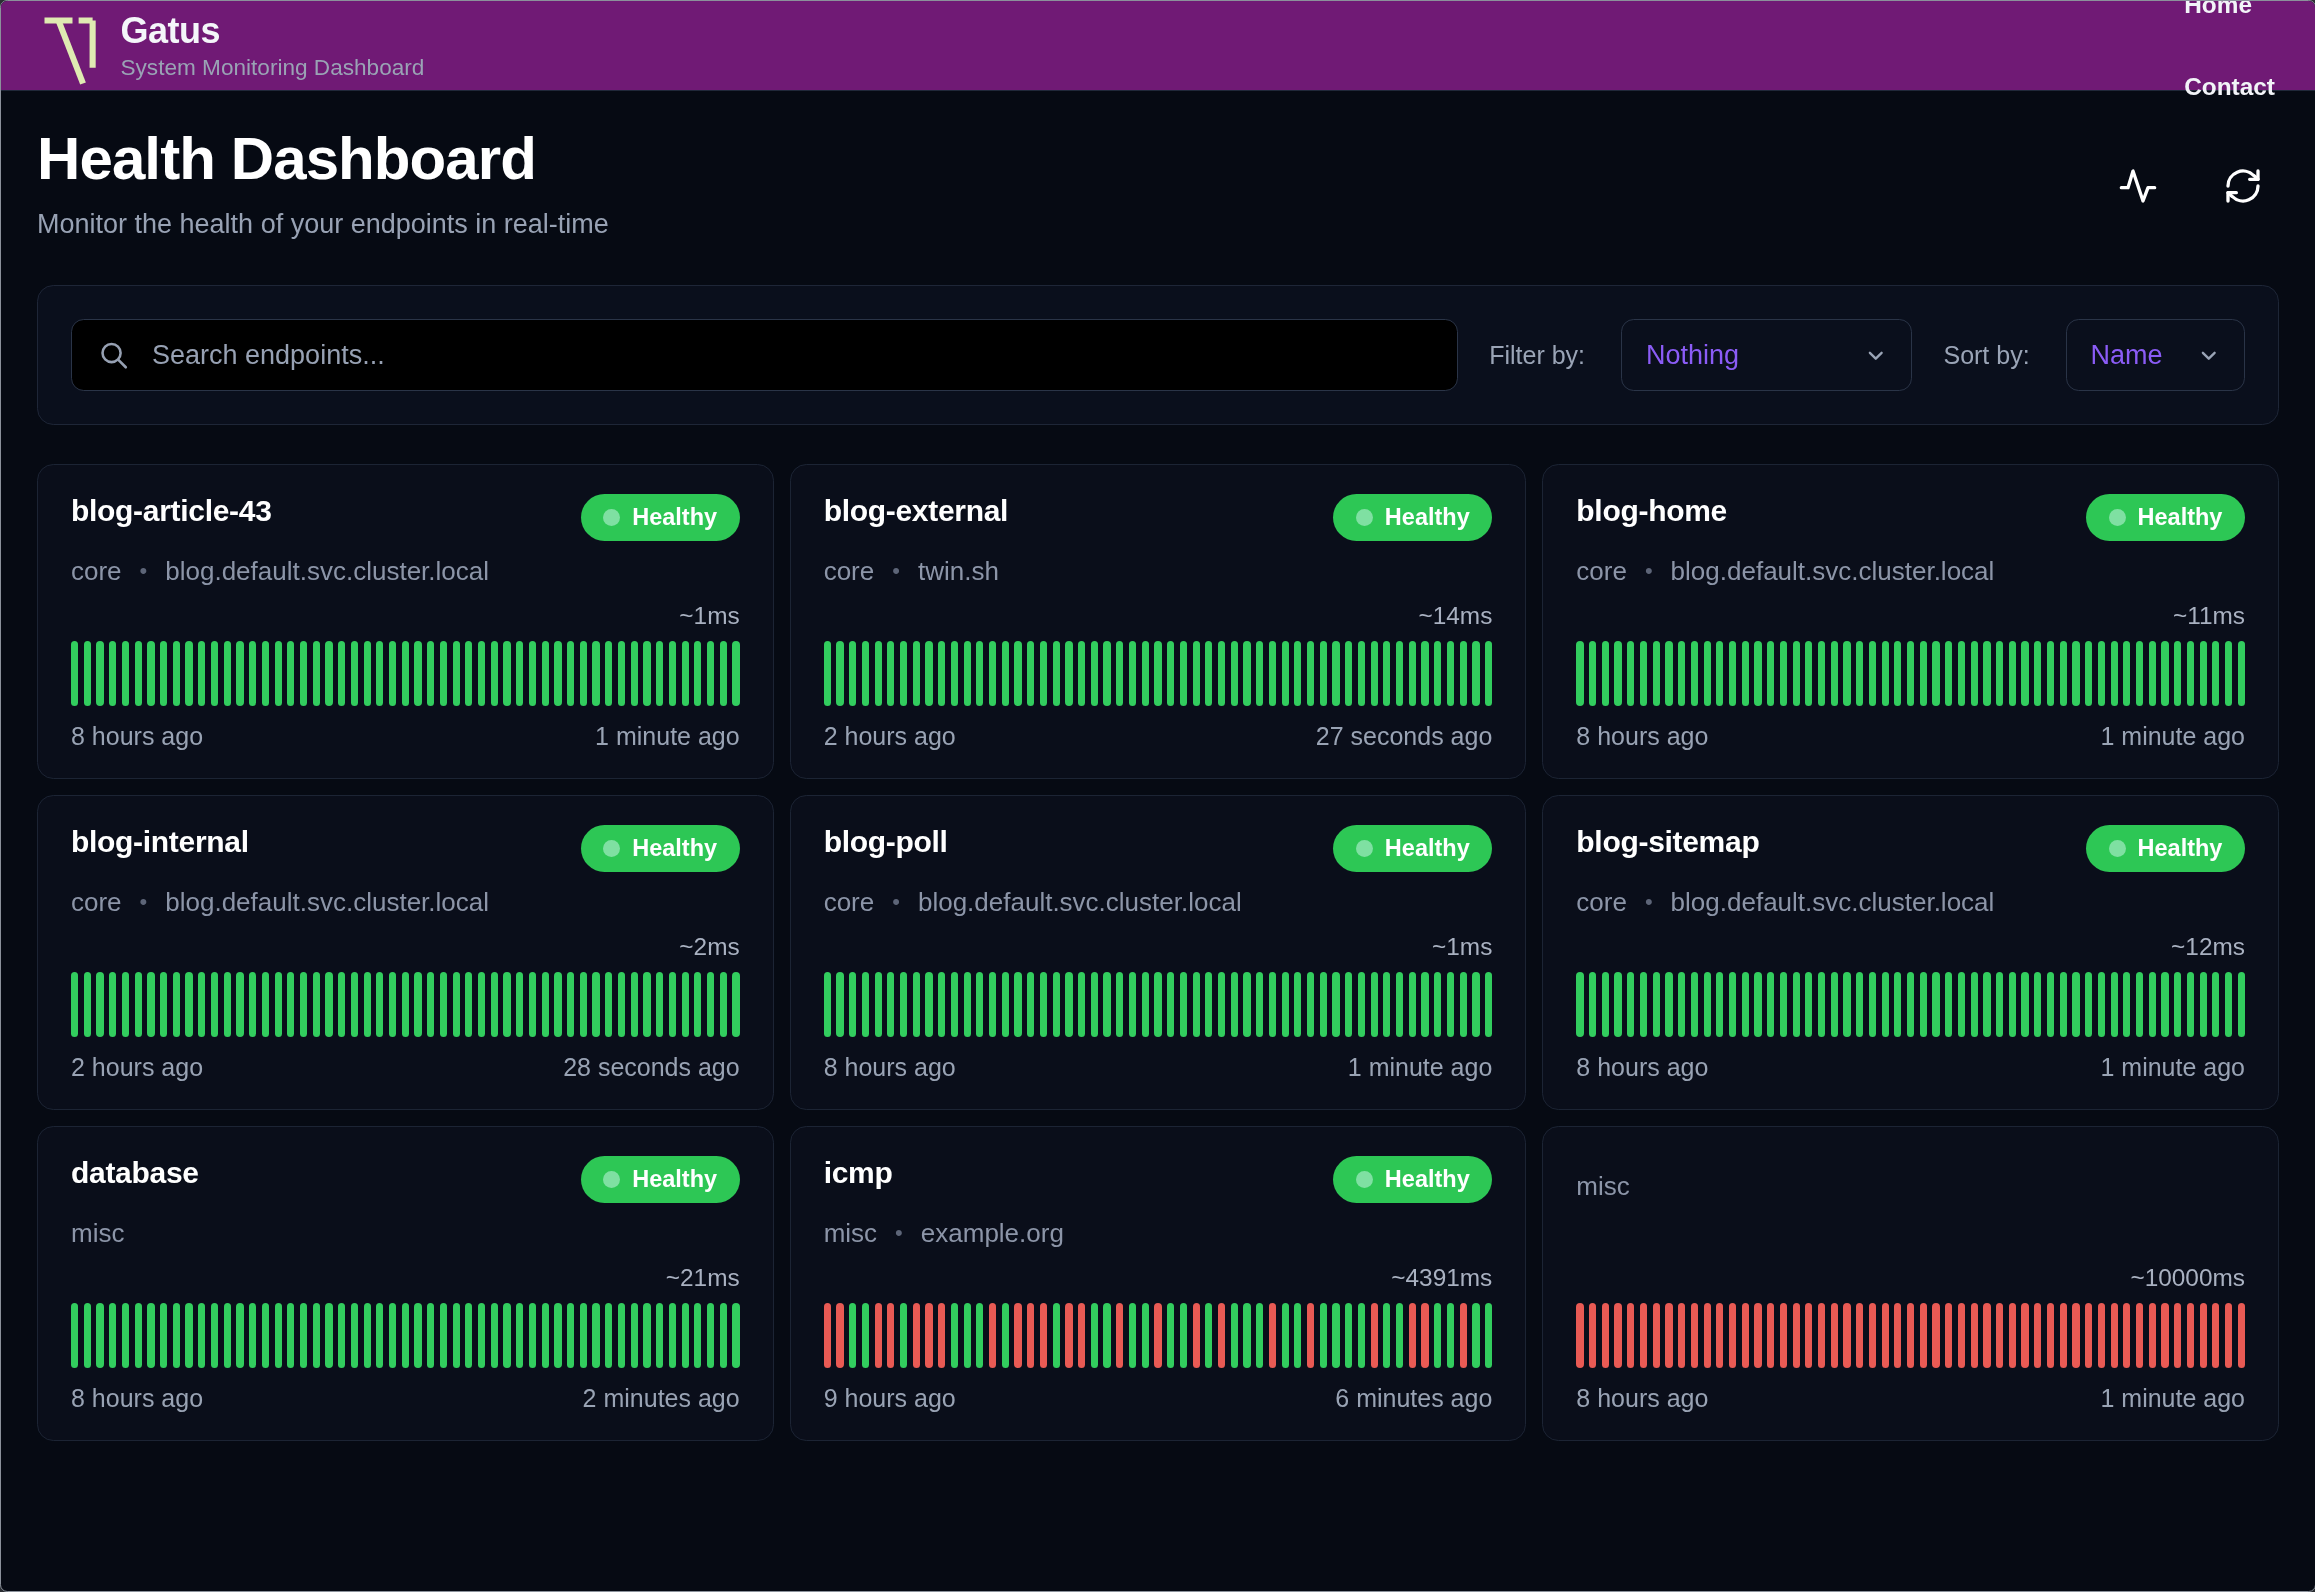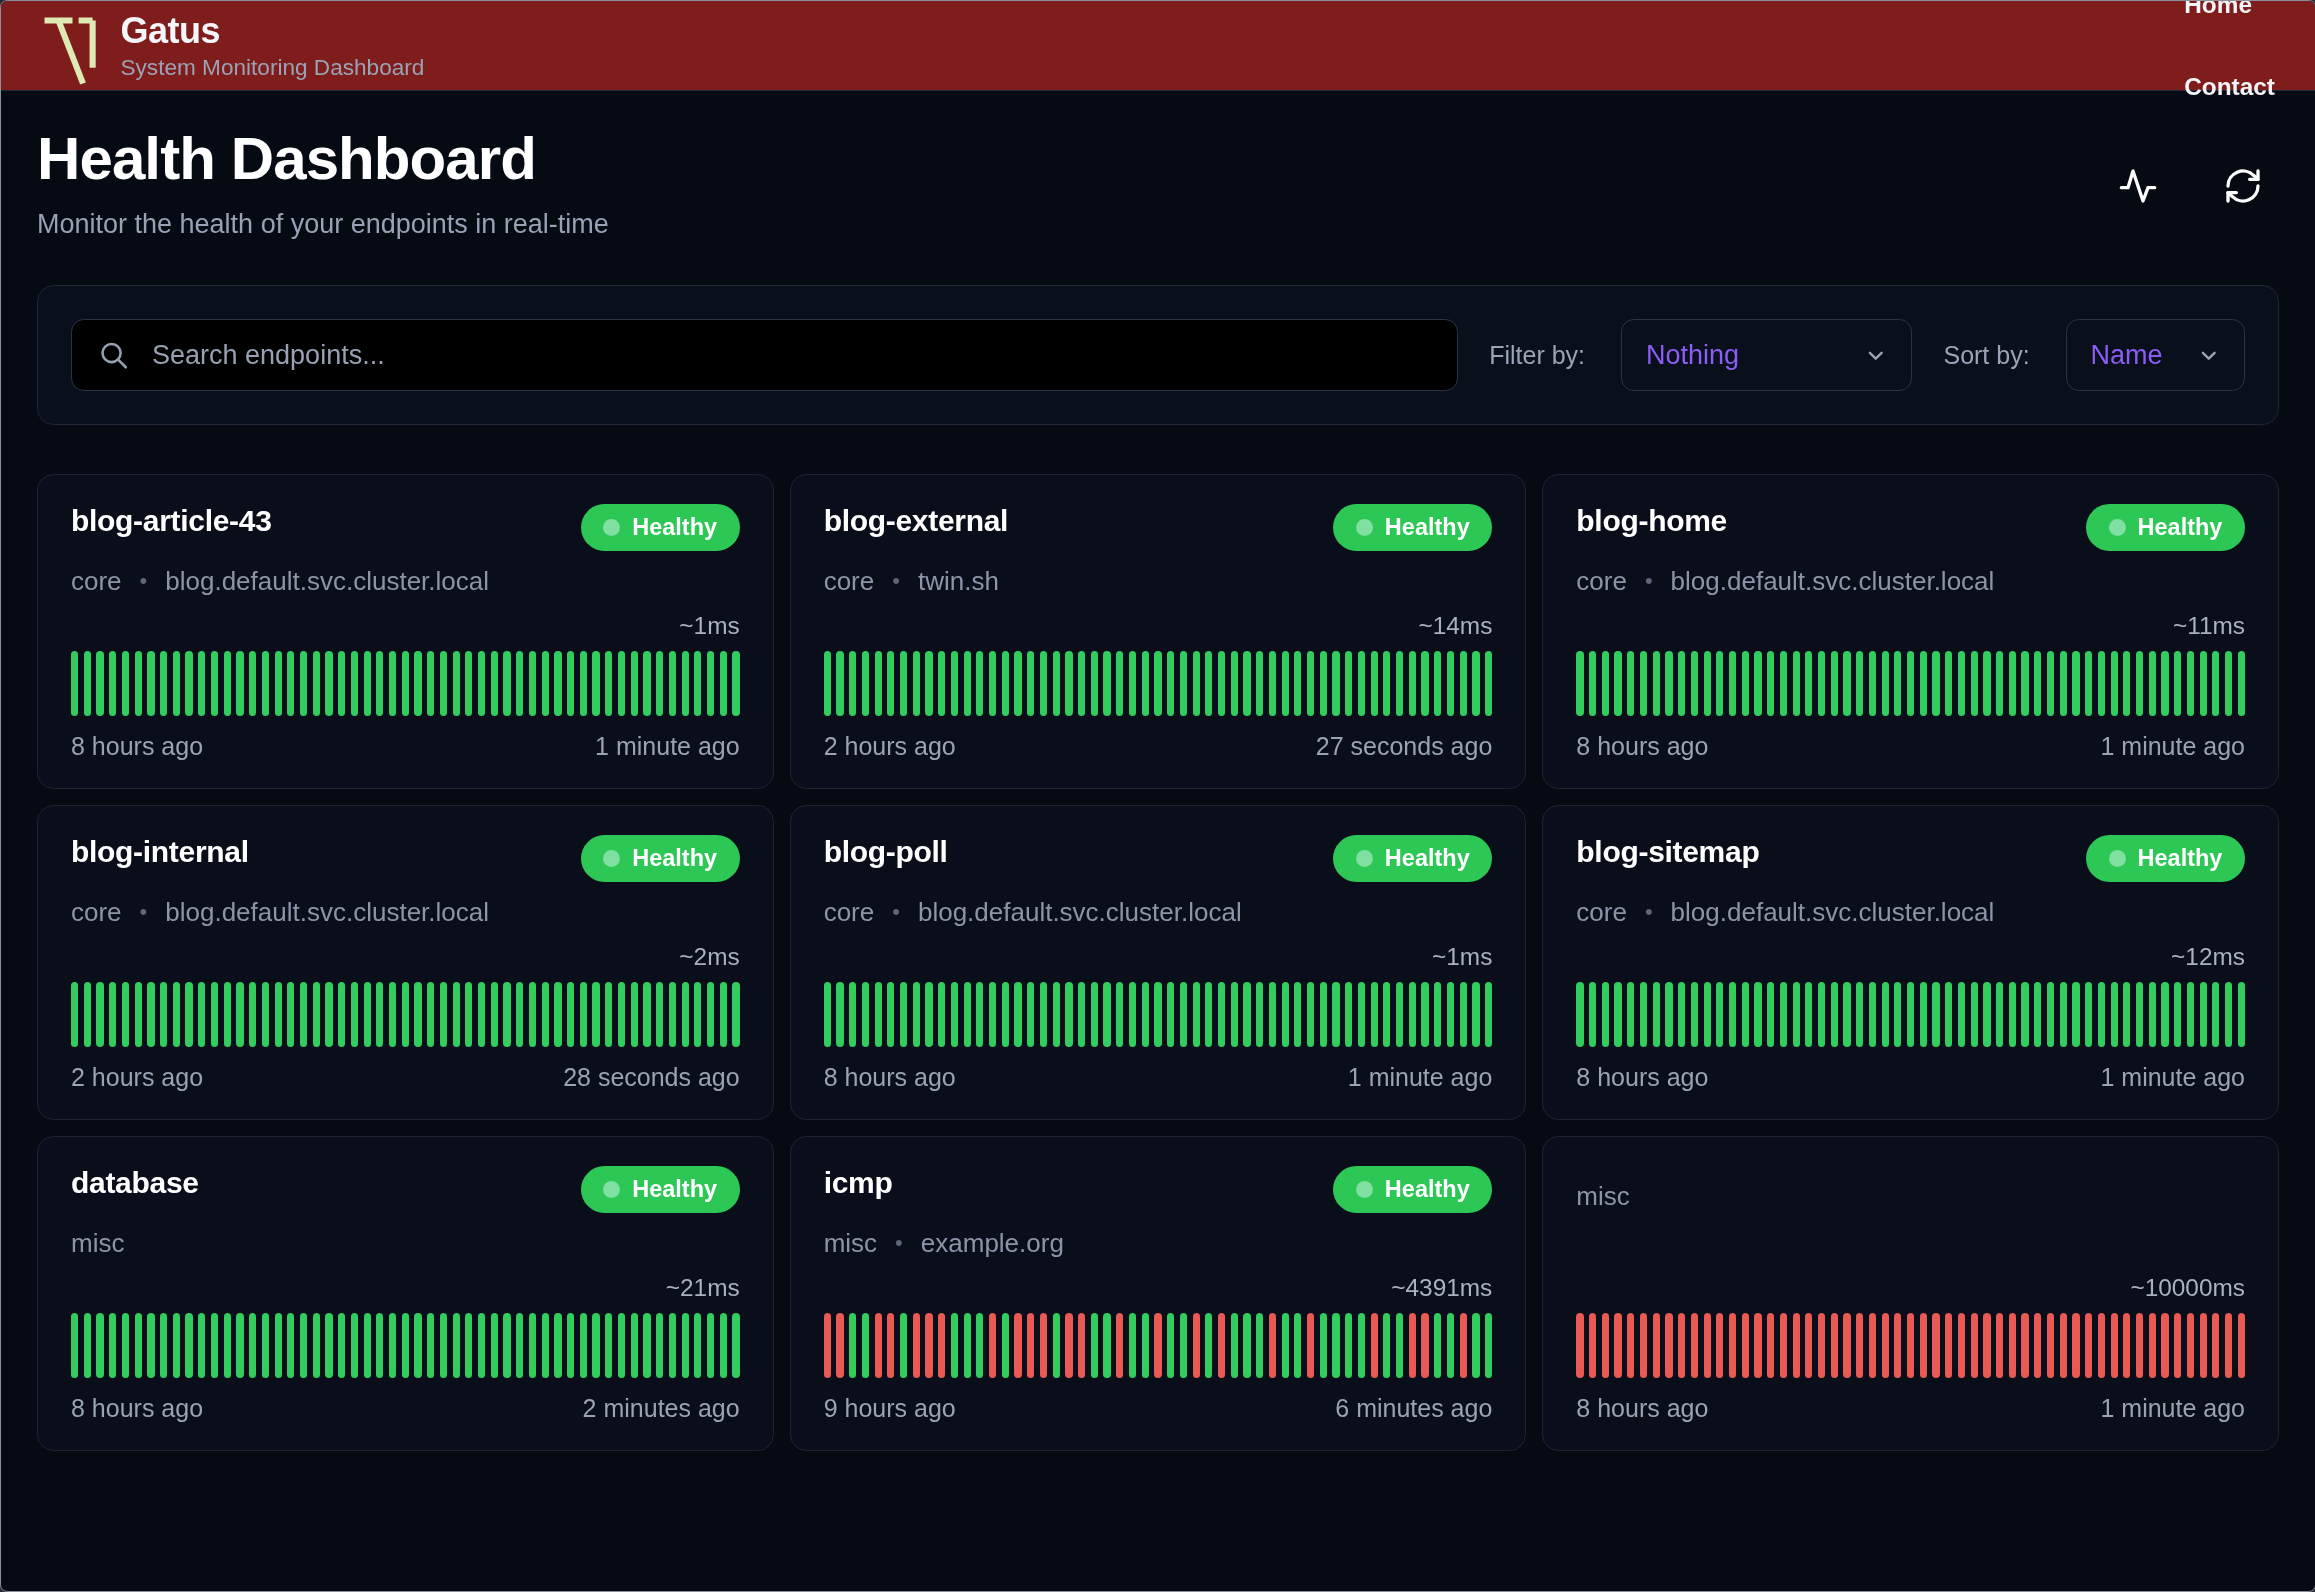--- a/index.html
+++ b/index.html
@@ -6,21 +6,21 @@
   html,body { background:#2b2e33; }
   body { font-family:"Liberation Sans","DejaVu Sans",sans-serif; }
   .viewport {
     width:2316px; height:1592px; margin:0 auto; overflow:hidden;
     background:#060a13; color:#eef1f6;
     border:1.8px solid #8b919b; border-radius:7.2px; position:relative;
   }
   
   .navbar {
     height:90px; display:flex; align-items:center; padding:0 40px;
-    background:#7f1d1d; border-bottom:0.9px solid #202839;
+    background:#701a75; border-bottom:0.9px solid #202839;
   }
   .brand { display:flex; align-items:center; gap:23.5px; }
   .logo-svg { width:56px; height:78px; margin-top:12.7px; overflow:visible; }
   .brand-text { display:flex; flex-direction:column; gap:3.6px; }
   .brand-title { font-size:36px; font-weight:bold; color:#f4f6fa; letter-spacing:-0.5px; }
   .brand-tagline { font-size:22.6px; color:#9aa3b5; }
   .nav-links { margin-left:auto; display:flex; gap:54px;flex-direction:column; }
   .nav-link { font-size:24.4px; font-weight:bold; color:#f2f4f8; text-decoration:none; cursor:pointer; }
   
   .main { padding:33px 36px 0 36px; }
@@ -51,21 +51,21 @@
     height:72px; border:1.8px solid #2a3447; border-radius:12.7px; background:#0a0f1c;
     display:flex; align-items:center; justify-content:space-between;
     padding:0 23.5px; cursor:pointer;
   }
   .dropdown.filter { width:291px; margin-left:5.4px; }
   .dropdown.sort { width:179px; margin-left:5.4px; }
   .dropdown-value { font-size:27px; color:#8b5cf6; }
   .dropdown svg { width:23.5px; height:23.5px; stroke:#9aa4b6; fill:none; stroke-width:2.4; stroke-linecap:round; stroke-linejoin:round; }
   
   .grid {
-    margin-top:49px; display:grid; grid-template-columns:repeat(3,1fr);
+    margin-top:39px; display:grid; grid-template-columns:repeat(3,1fr);
     column-gap:36px; row-gap:31px;gap:16px;
   }
   .card {
     background:#0a0e1a; border:1.8px solid #1c2434; border-radius:16.3px;
     height:315px; padding:29px 33px 27px 33px; display:flex; flex-direction:column; cursor:pointer;
   }
   .card-head { display:flex; align-items:flex-start; justify-content:space-between; }
   .card-title { font-size:30px; font-weight:bold; color:#ffffff; letter-spacing:-0.3px; }
   .badge {
     display:flex; align-items:center; gap:11.8px; border-radius:904px;

